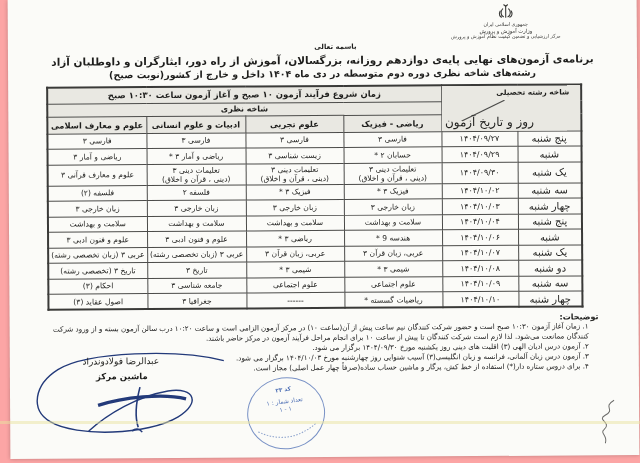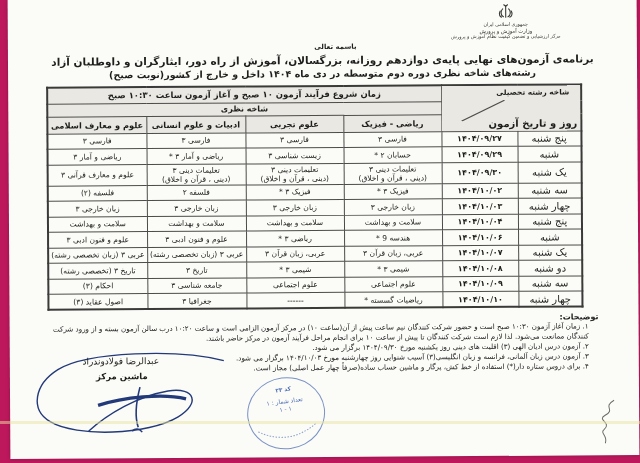--- a/index.html
+++ b/index.html
@@ -1,17 +1,17 @@
 <!DOCTYPE html>
 <html lang="fa"><head>
 <meta charset="utf-8">
 <style>
   html,body{margin:0;padding:0;}
   .frame{position:relative;width:640px;height:463px;overflow:hidden;
-         background:#be185d;font-family:"DejaVu Sans",sans-serif;color:#1e1e1c;}
+         background:#fca5a5;font-family:"DejaVu Sans",sans-serif;color:#1e1e1c;}
   .page{position:absolute;left:9px;top:-2px;width:629px;height:459px;
         background:#fbfbf8;transform:rotate(-0.35deg);transform-origin:50% 50%;
         box-shadow:0 0 4px rgba(0,0,0,.25);direction:rtl;}
   
   .letterhead{position:absolute;top:5px;right:46px;width:170px;text-align:center;line-height:1.25;}
   .emblem{height:20px;}
   .lh1{font-size:4.8px;color:#3a3a38;}
   .lh2{font-size:5.2px;color:#2f2f2d;}
   .lh3{font-size:4.8px;color:#3a3a38;}
   .bismillah{margin:45px 0 0 0;text-align:center;padding-left:26px;font-size:7px;font-weight:600;}
@@ -23,26 +23,26 @@
   table.exam{border-collapse:collapse;table-layout:fixed;width:534px;
              margin:6px 55px 0 auto;border:2px solid #39393б;}
   table.exam{border:2px solid #3a3a38;}
   table.exam th,table.exam td{border:1px solid #4c4c4a;padding:1px 2px;text-align:center;vertical-align:middle;}
   .r-banner{height:16px;} .r-branch{height:13px;} .r-cols{height:17px;}
   th.banner{background:#e9e8e2;font-size:8.5px;font-weight:700;}
   th.branch{background:#e9e8e2;font-size:8px;font-weight:700;}
   .r-cols th{background:#e9e8e2;font-size:8.3px;font-weight:700;}
   th.corner{background:#e9e8e2;position:relative;padding:0;}
   .corner-top{position:absolute;top:2px;right:11px;font-size:7.4px;font-weight:700;}
-  .corner-bottom{position:absolute;bottom:2px;left:3px;right:3px;font-size:10px;font-weight:700;text-align:right;}
+  .corner-bottom{position:absolute;bottom:2px;left:3px;right:3px;font-size:12px;font-weight:400;text-align:left;}
   svg.slash{position:absolute;left:4px;top:6px;width:70%;height:72%;}
   svg.slash line{stroke:#4c4c4a;stroke-width:2;}
   tbody tr{height:15.5px;}
   td.c-day{font-size:10px;font-weight:400;}
-  td.c-date{font-size:8px;font-weight:700;letter-spacing:0;margin-top:24px;}
+  td.c-date{font-size:8px;font-weight:400;letter-spacing:0;margin-top:24px;}
   td.c-subj{font-size:7.6px;white-space:pre-line;line-height:1.2;}
   
   .notes{margin:5px 40px 0 26px;direction:rtl;}
   .notes-h{font-size:8px;font-weight:800;}
   .note-line{font-size:7.1px;line-height:1.42;text-align:right;margin-right:10px;color:#222;}
   
   .sig-name{position:absolute;left:41px;top:357px;width:140px;text-align:center;
             font-size:9px;font-weight:400;z-index:3;}
   .sig-role{position:absolute;left:42px;top:372px;width:140px;text-align:center;
             font-size:8.5px;font-weight:700;z-index:3;}

